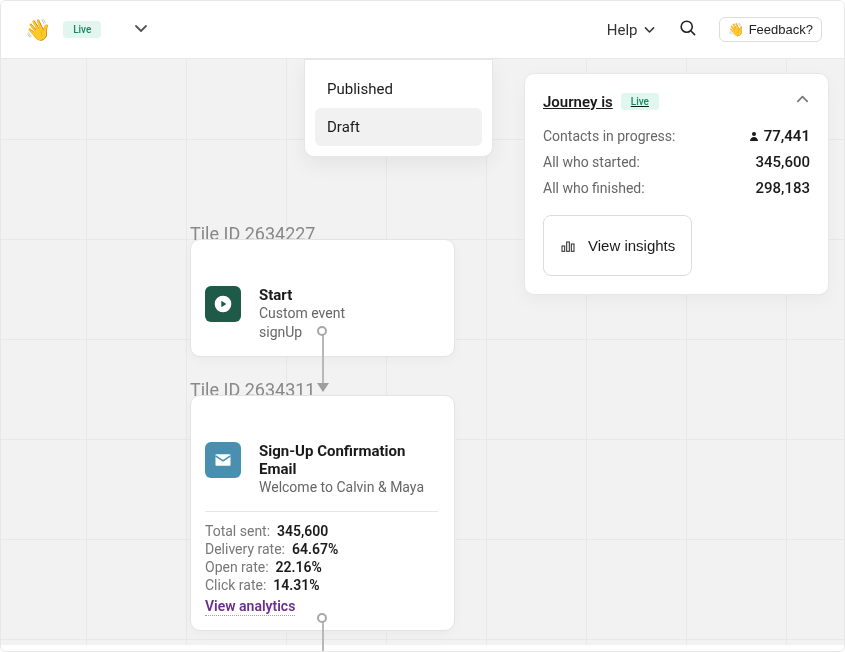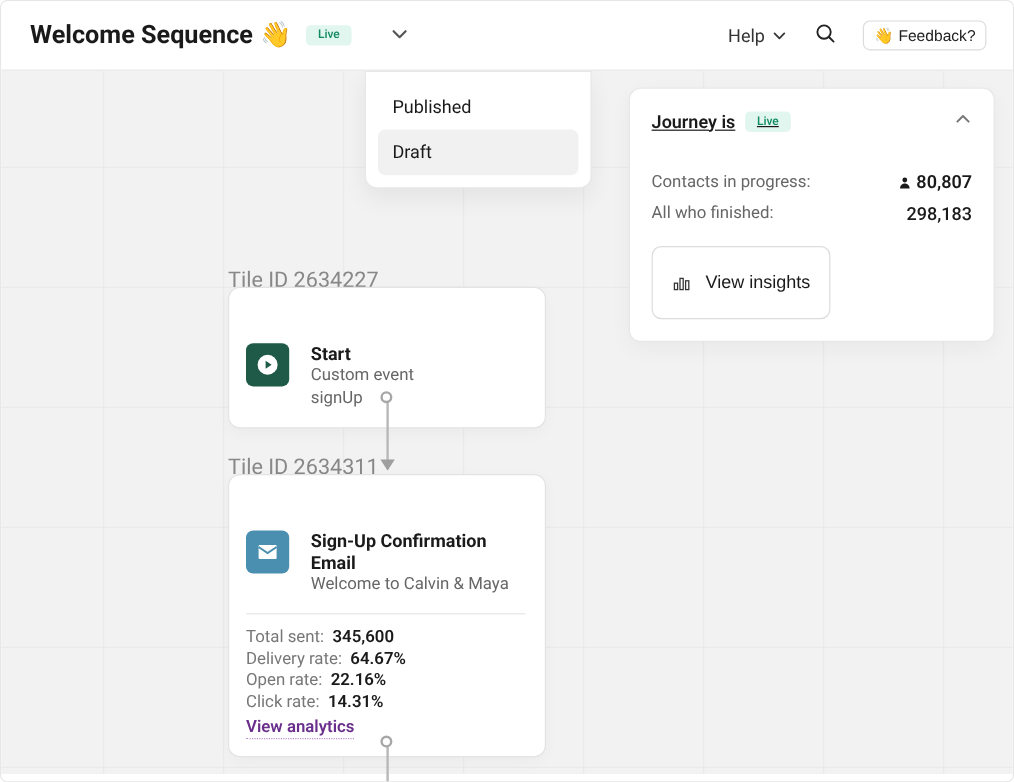--- a/index.html
+++ b/index.html
@@ -129,21 +129,21 @@
     }
     .journey-head-left {
       display: flex;
       align-items: center;
       gap: 8px;
       font-size: 15px;
       font-weight: 600;
       color: #1a1a1a;
       text-decoration: underline;
     }
-    .journey-stats { margin-top: 28px; }
+    .journey-stats { margin-top: 12px; }
     .stat-row {
       display: flex;
       justify-content: space-between;
       align-items: center;
       font-size: 14px;
       color: #666;
       padding: 4px 0;
     }
     .stat-val {
       color: #1a1a1a;
@@ -242,21 +242,20 @@
       border-right: 6px solid transparent;
       border-top: 9px solid #9e9e9e;
     }
   </style>
 </head>
 <body>
 
 <div class="header">
   <div class="header-left">
     <div class="title">
-      <span>Welcome Sequence</span>
       <span>👋</span>
     </div>
     <span class="badge-live">Live</span>
     <span class="header-chevron">
       <svg width="16" height="16" viewBox="0 0 16 16" fill="none">
           <path d="M3 6l5 5 5-5" stroke="currentColor" stroke-width="1.8" stroke-linecap="round" stroke-linejoin="round"></path>
         </svg>
     </span>
   </div>
   <div class="header-right">
@@ -299,22 +298,26 @@
       </span>
     </div>
     <div class="journey-stats">
       <div class="stat-row">
         <span>Contacts in progress:</span>
         <span class="stat-val">
           <svg width="12" height="12" viewBox="0 0 24 24" fill="#1a1a1a">
               <circle cx="12" cy="8" r="4"></circle>
               <path d="M4 22c0-4.4 3.6-8 8-8s8 3.6 8 8"></path>
             </svg>
-          <span>80,807</span>
+          <span>77,441</span>
         </span>
+      </div>
+      <div class="stat-row">
+        <span>All who started:</span>
+        <span class="stat-val light">345,600</span>
       </div>
       <div class="stat-row">
         <span>All who finished:</span>
         <span class="stat-val light">298,183</span>
       </div>
     </div>
     <button class="insights-btn">
       <svg width="16" height="16" viewBox="0 0 24 24" fill="none">
         <rect x="3" y="12" width="4" height="8" stroke="#333" stroke-width="1.6"></rect>
         <rect x="10" y="6" width="4" height="14" stroke="#333" stroke-width="1.6"></rect>

